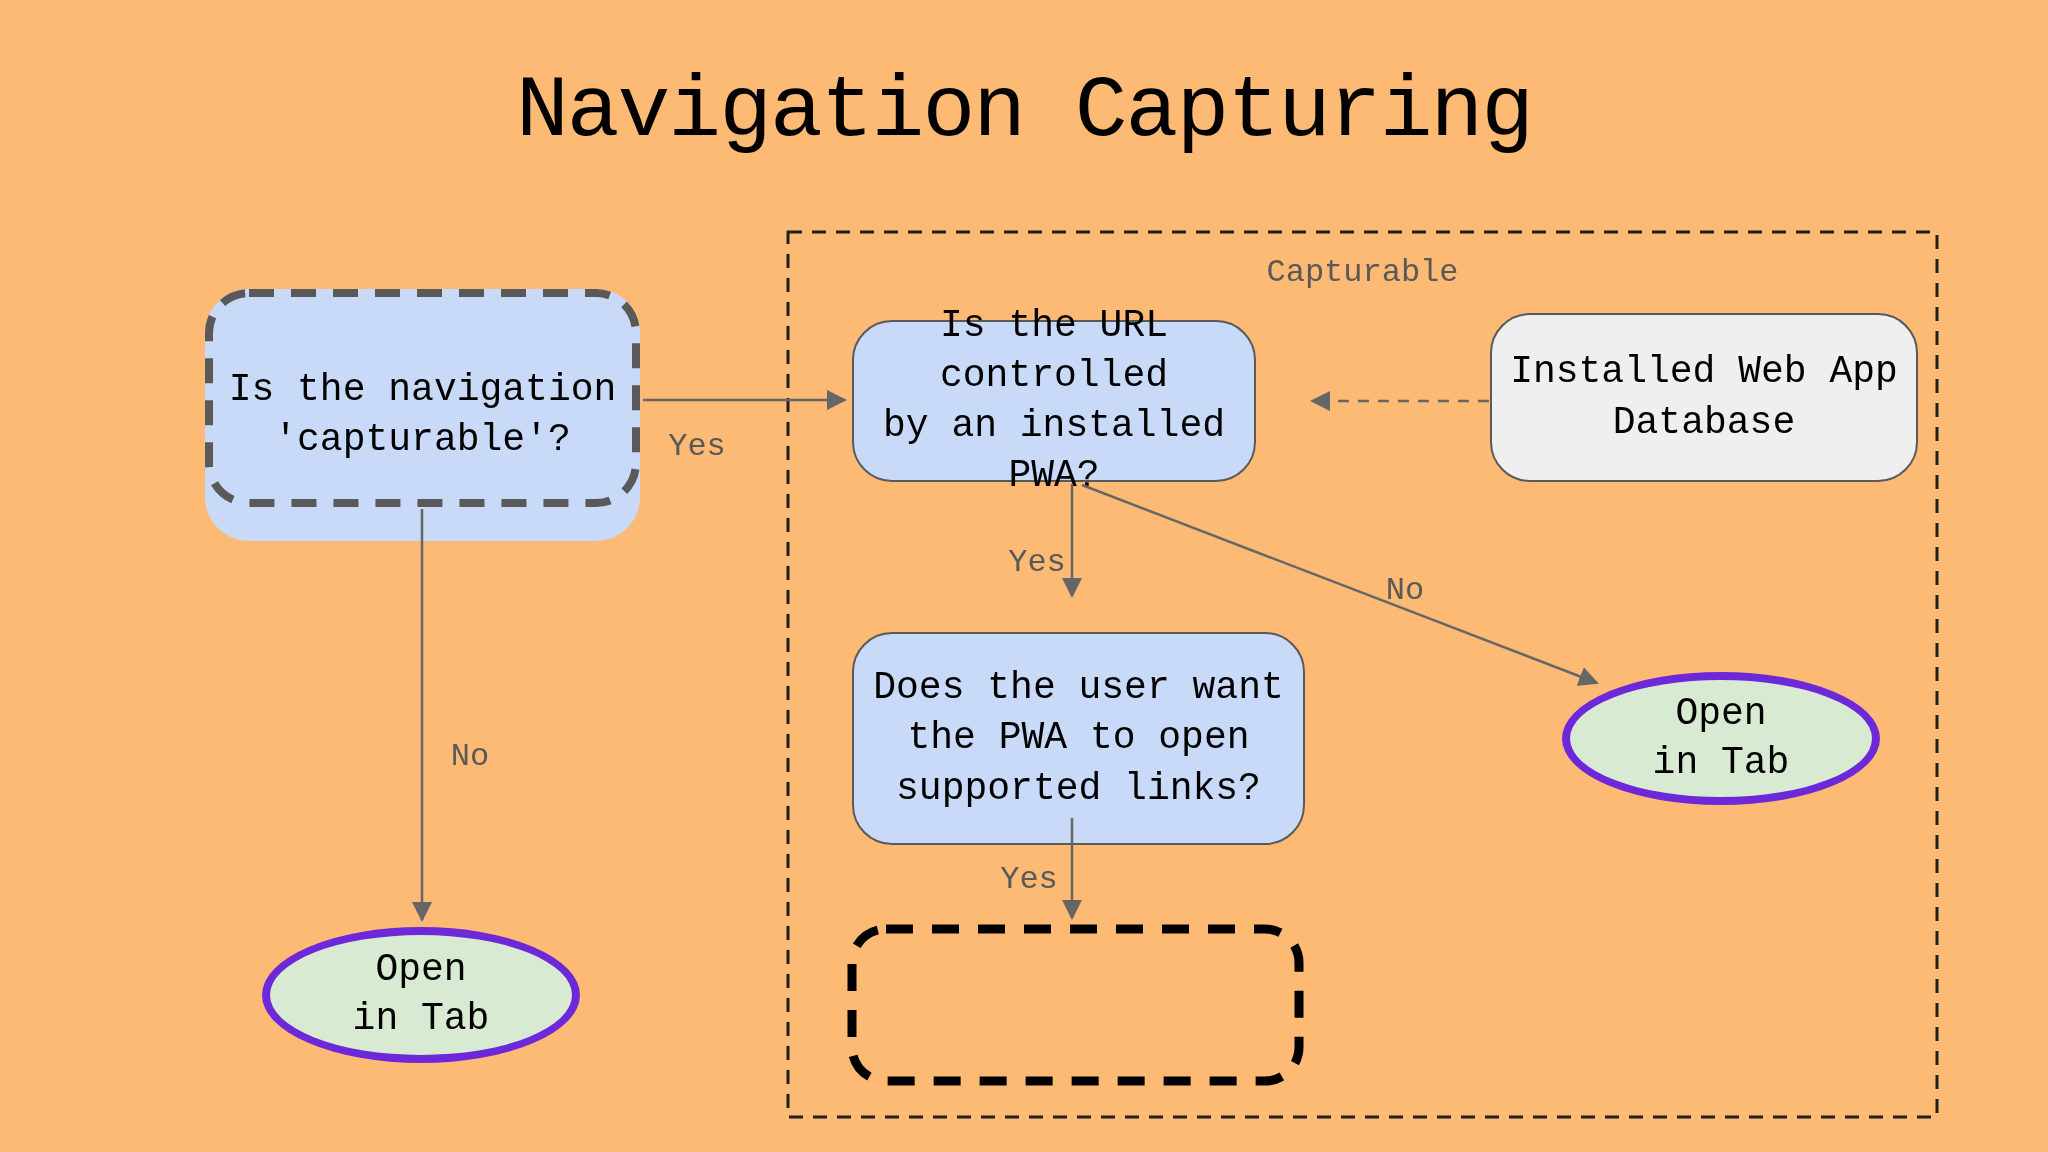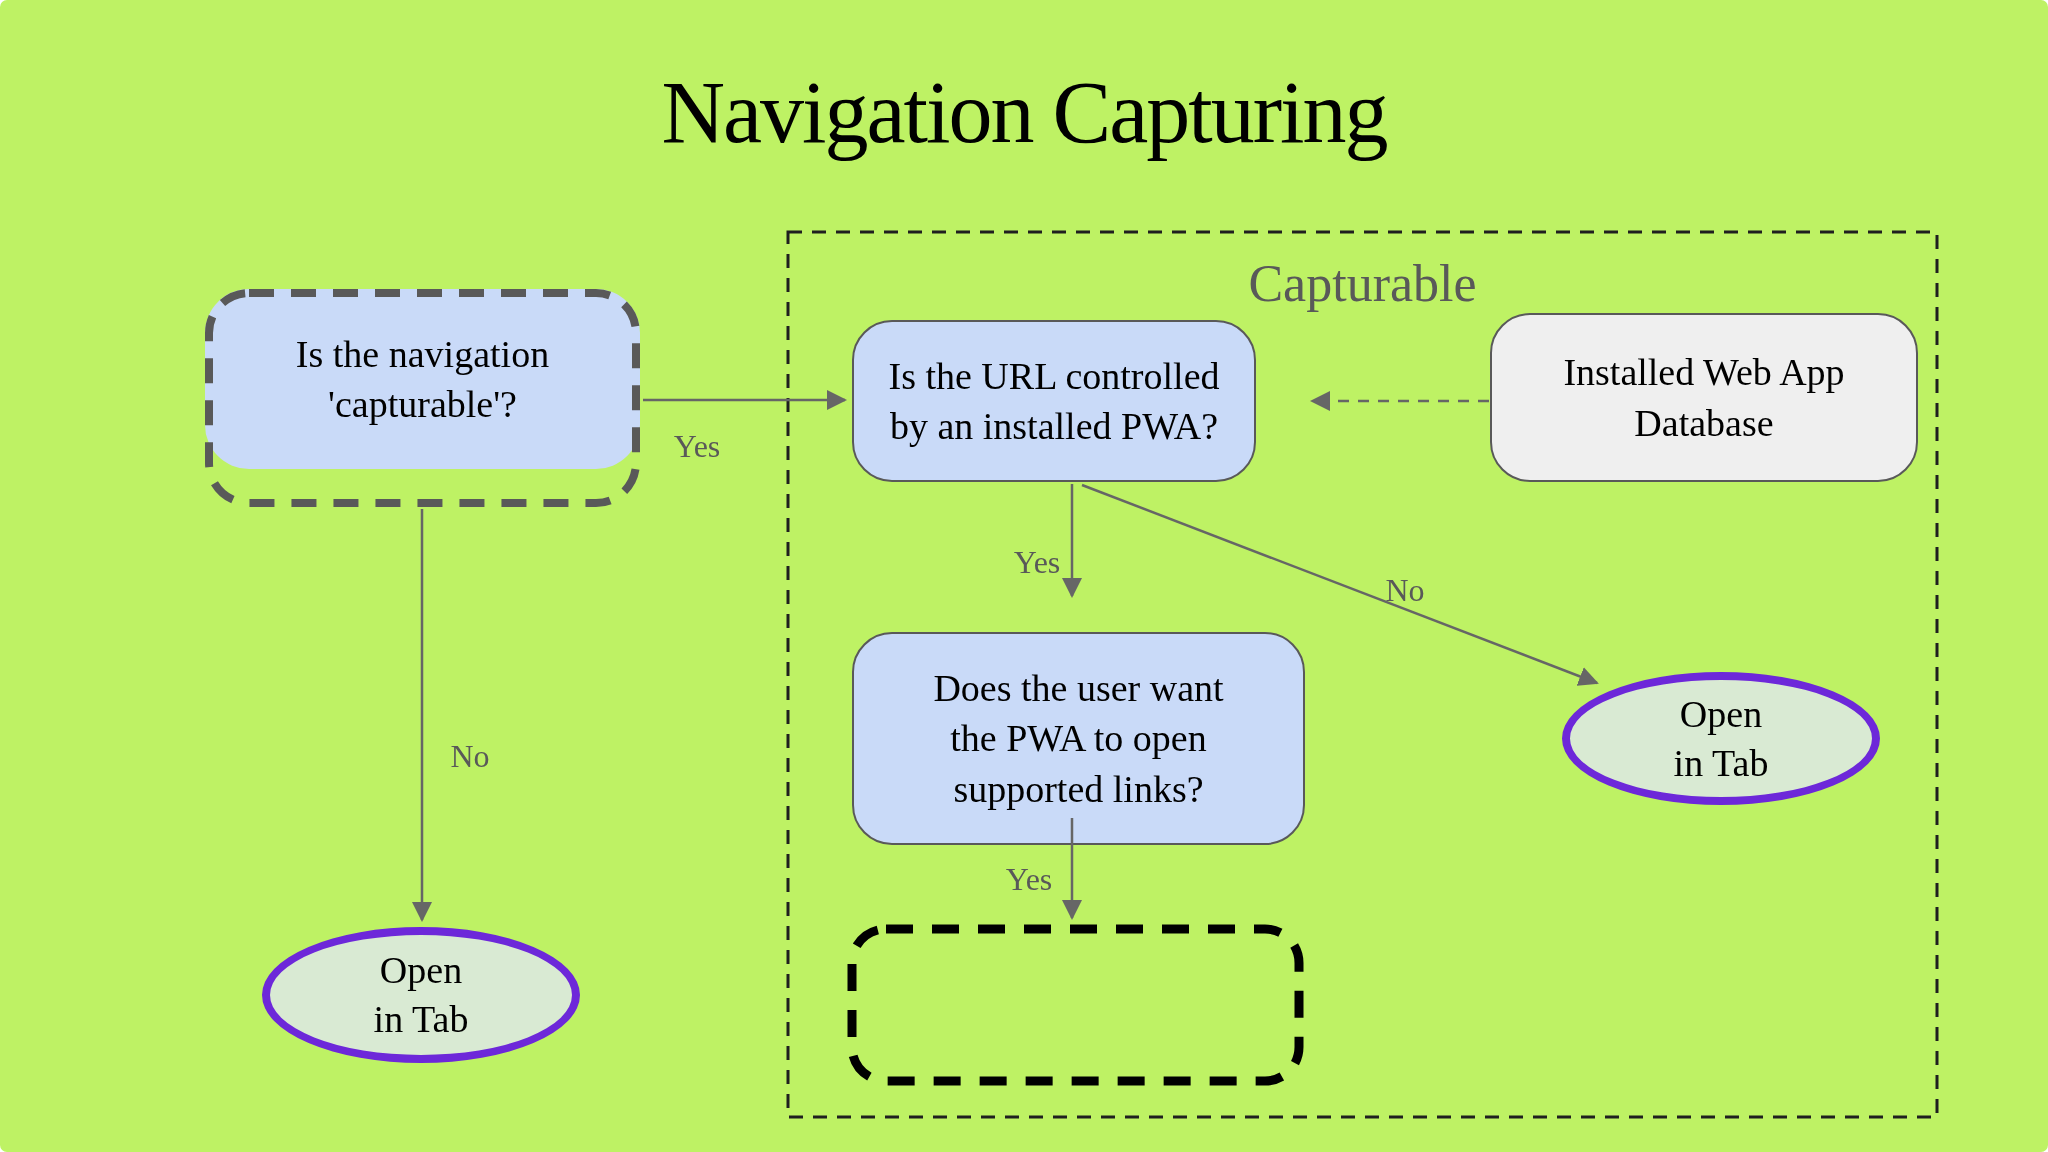--- a/index.html
+++ b/index.html
@@ -4,24 +4,23 @@
 <style>
   html, body {
     margin: 0;
     padding: 0;
     background: #ffffff;
   }
   .canvas {
     position: relative;
     width: 2048px;
     height: 1152px;
-    background: #bef264;
+    background: #fdba74;
     overflow: hidden;
-    font-family: Liberation Serif, serif;
-    border-radius: 7px;
+    font-family: Liberation Mono, monospace;
   }
   .title {
     position: absolute;
     left: 0;
     top: 62px;
     width: 100%;
     text-align: center;
     font-size: 88px;
     font-weight: 400;
     letter-spacing: -2px;
@@ -35,21 +34,21 @@
     top: 232px;
     width: 1149px;
     height: 885px;
   }
   .group-label {
     position: absolute;
     left: 0;
     top: 22px;
     width: 100%;
     text-align: center;
-    font-size: 52px;
+    font-size: 32px;
     color: #595959;
   }
   
   .node {
     position: absolute;
     display: flex;
     align-items: center;
     justify-content: center;
     text-align: center;
     box-sizing: border-box;
@@ -63,21 +62,21 @@
   .gray   { background: #efefef; }
   .pink   { background: #f4cccc; }
   .green  { background: #d9ead3; }
   .solid-border { border: 2.5px solid #595959; }
   .ellipse {
     border-radius: 50%;
     border: 8px solid #6d28d9;
     line-height: 1.28;
   }
   
-  .node-nav    { left: 205px; top: 289px; width: 435px; height: 180px; border-radius: 44px; }
+  .node-nav    { left: 205px; top: 289px; width: 435px; height: 252px; border-radius: 44px; }
   .node-url    { left: 852px; top: 320px; width: 404px; height: 162px; }
   .node-db     { left: 1490px; top: 313px; width: 428px; height: 169px; }
   .node-links  { left: 852px; top: 632px; width: 453px; height: 213px; }
   .node-launch { left: 848px; top: 925px; width: 455px; height: 160px; border-radius: 38px; }
   .node-tab-left  { left: 262px;  top: 927px; width: 318px; height: 136px; }
   .node-tab-right { left: 1562px; top: 672px; width: 318px; height: 133px; }
   
   .edge-label {
     position: absolute;
     transform: translate(-50%, -50%);

